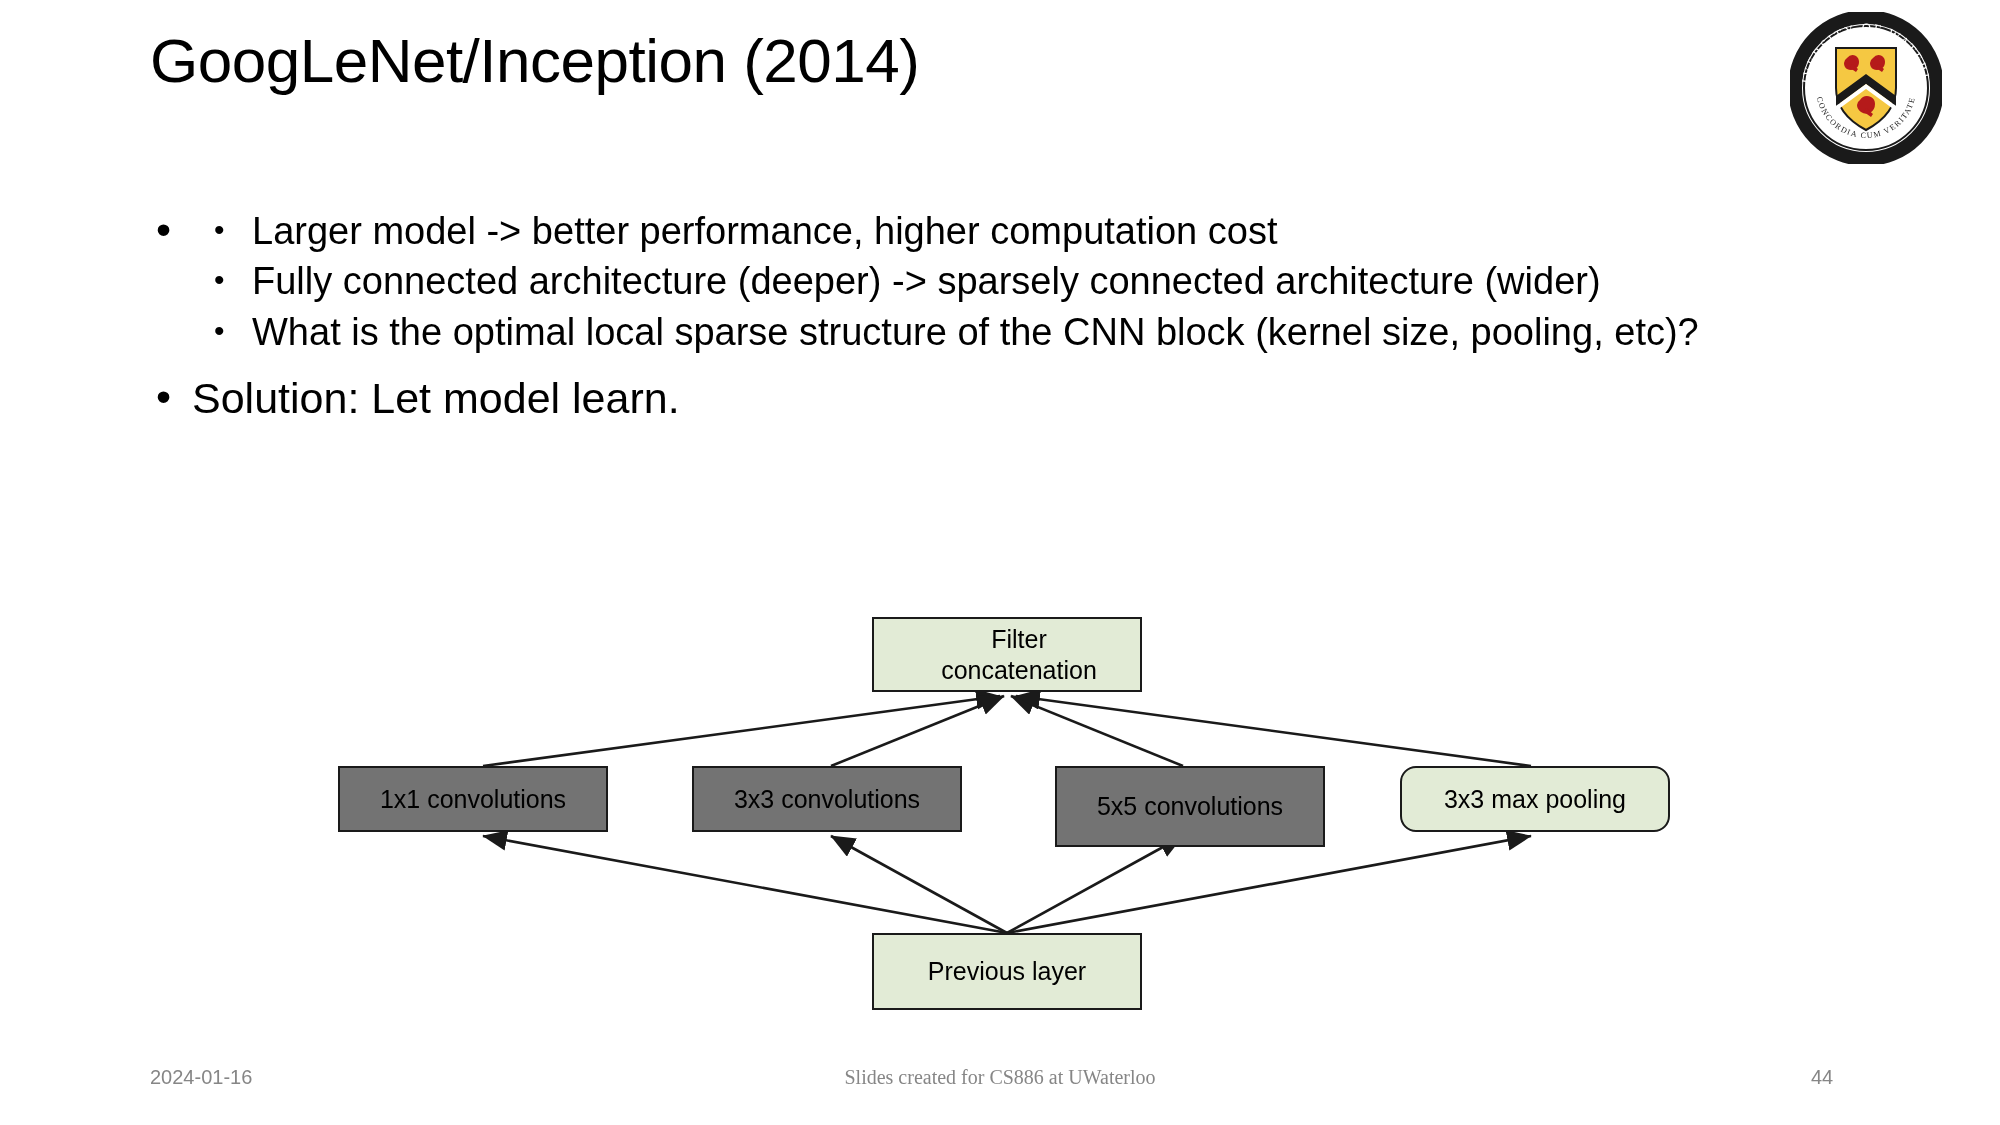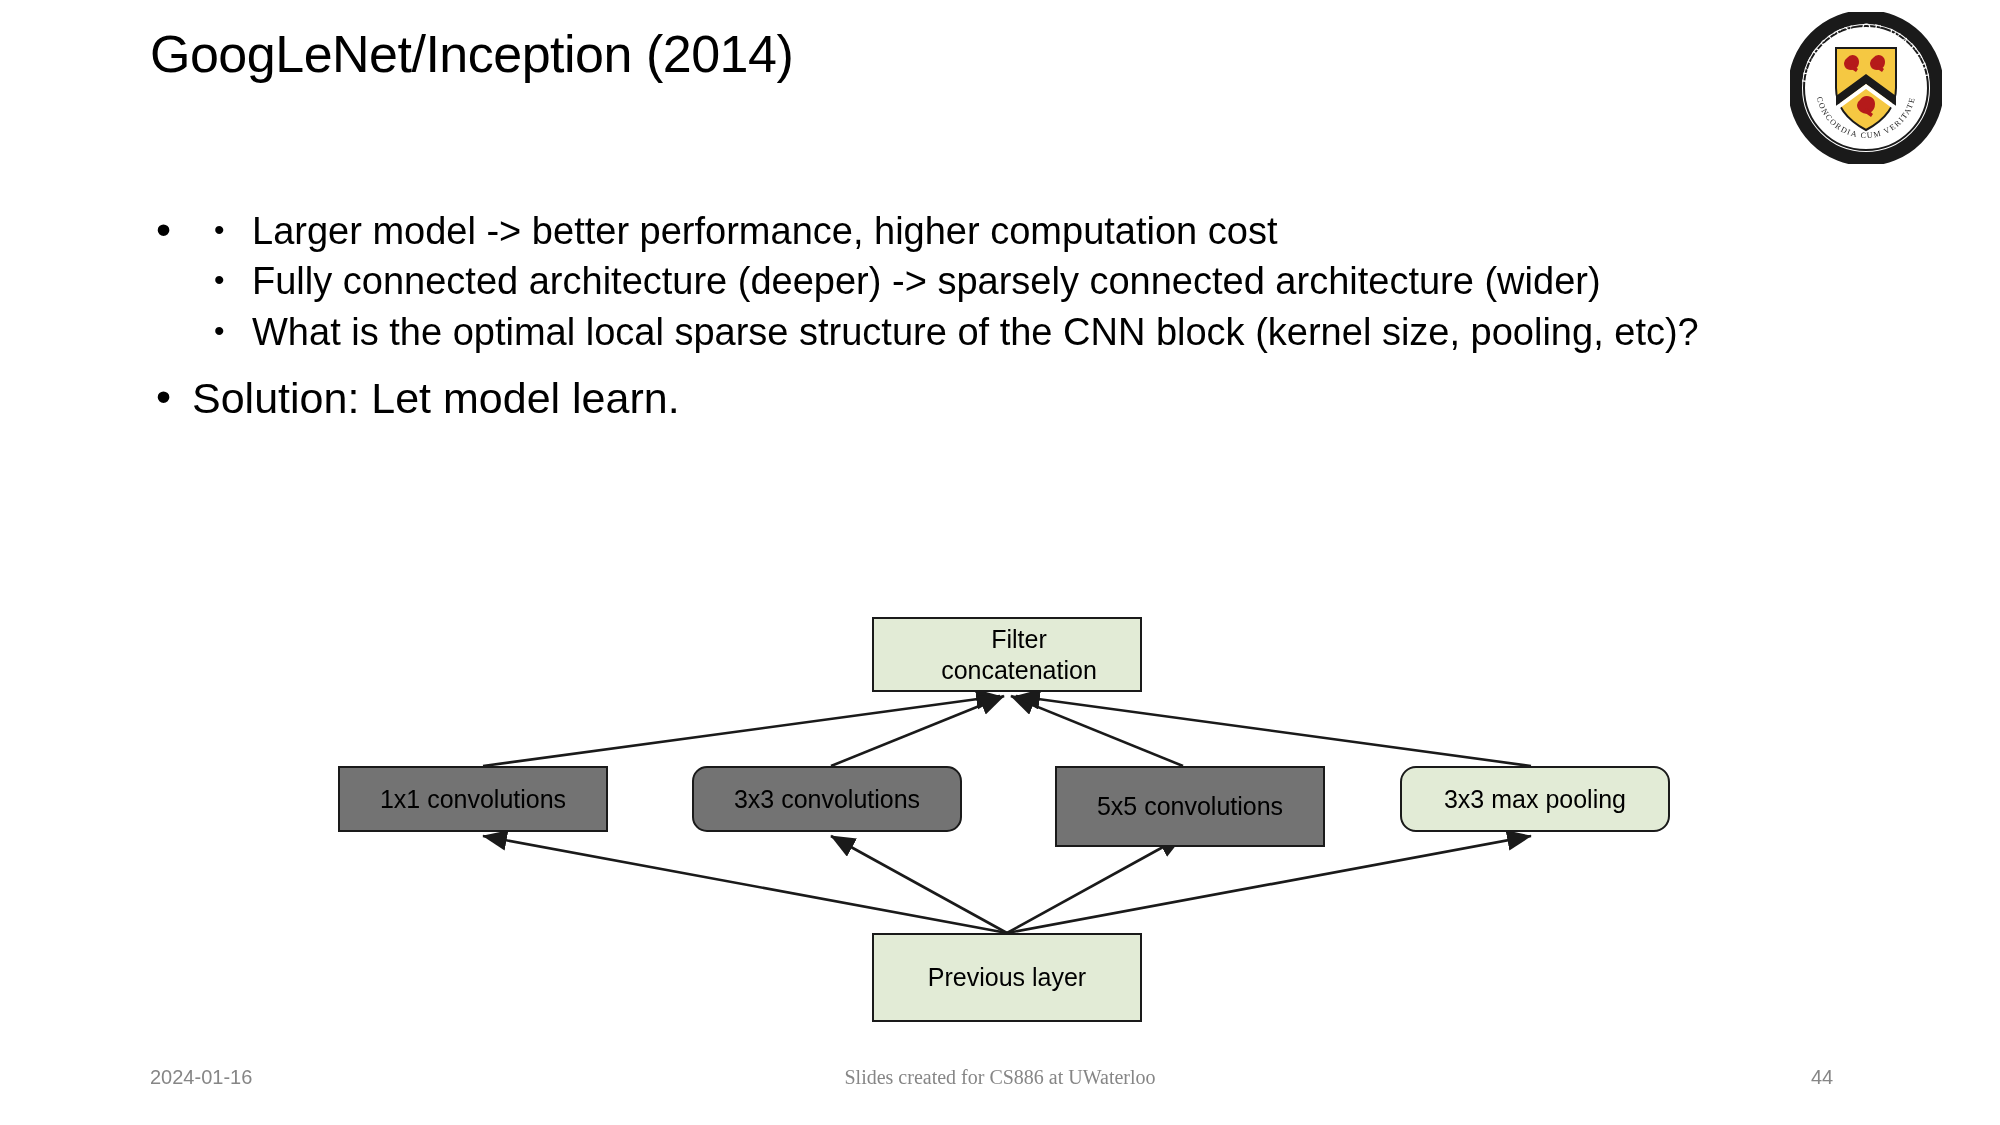--- a/index.html
+++ b/index.html
@@ -15,21 +15,21 @@
     font-family: "Liberation Sans", sans-serif;
     color: #000000;
   }
 
   
   .slide-title {
     position: absolute;
     left: 150px;
     top: 25px;
     width: 1520px;
-    font-size: 52px;
+    font-size: 62px;
     line-height: 1.15;
     font-weight: 400;
     letter-spacing: -0.5px;
     color: #000000;
     white-space: nowrap;
   }
 
   
   .logo-wrap {
     position: absolute;
@@ -113,24 +113,24 @@
     font-size: 25px;
     line-height: 1.22;
     color: #000000;
     z-index: 3;
   }
   .dbox.green { background: #e2ebd6; }
   .dbox.blue  { background: #737373; }
 
   #box-concat     { left: 872px; top: 17px;  width: 270px; height: 75px; padding-left: 24px; }
   #box-conv1x1    { left: 338px; top: 166px; width: 270px; height: 66px; }
-  #box-conv3x3    { left: 692px; top: 166px; width: 270px; height: 66px; border-radius: 15px; }
+  #box-conv3x3    { left: 692px; top: 166px; width: 270px; height: 66px; }
   #box-conv5x5    { left: 1046px;top: 166px; width: 270px; height: 81px; margin-left: 9px; }
   #box-maxpool    { left: 1400px;top: 166px; width: 270px; height: 66px; border-radius: 16px; }
-  #box-prev       { left: 872px; top: 333px; width: 270px; height: 89px; }
+  #box-prev       { left: 872px; top: 333px; width: 270px; height: 77px; }
 
   
   .footer-date, .footer-center, .footer-page {
     position: absolute;
     bottom: 36px;
     font-size: 20px;
     color: #868686;
   }
   .footer-date   { left: 150px; }
   .footer-center { left: 0; width: 2000px; text-align: center; font-family: Liberation Serif, serif; }

